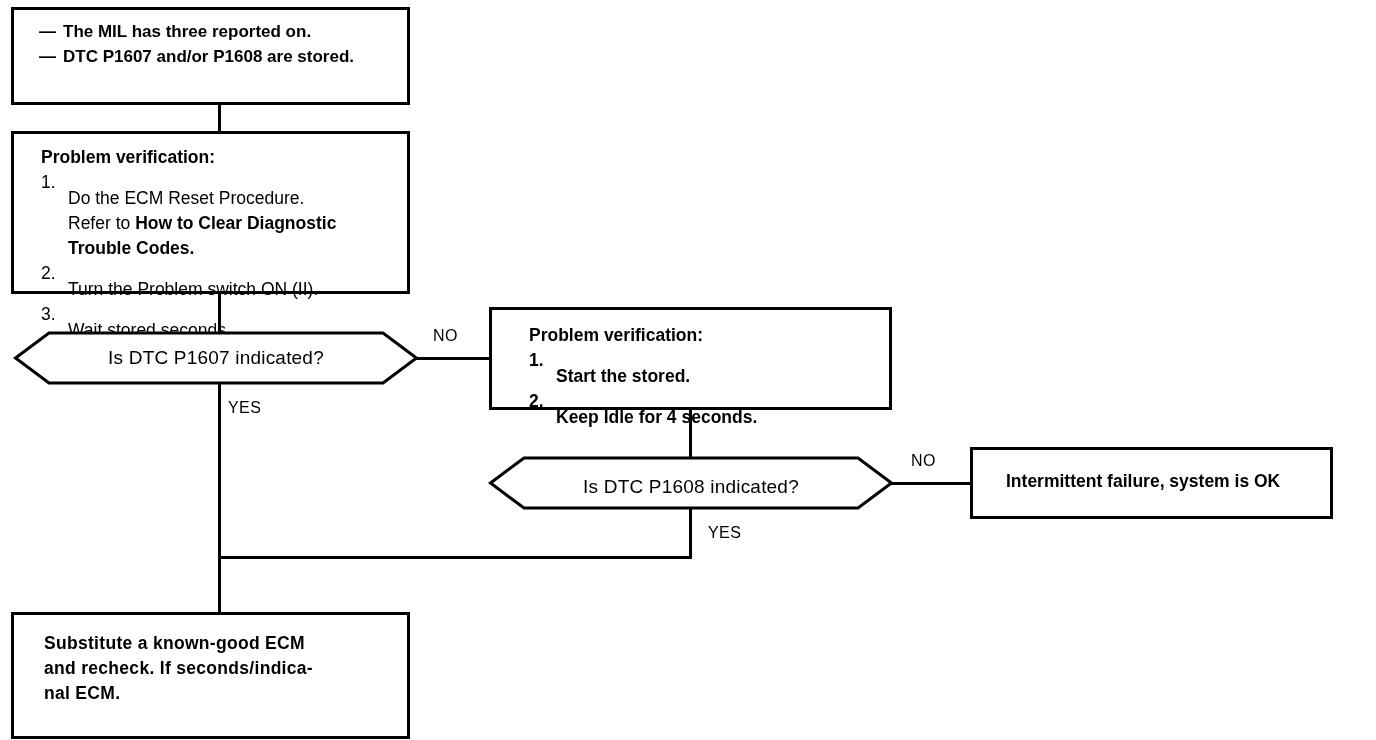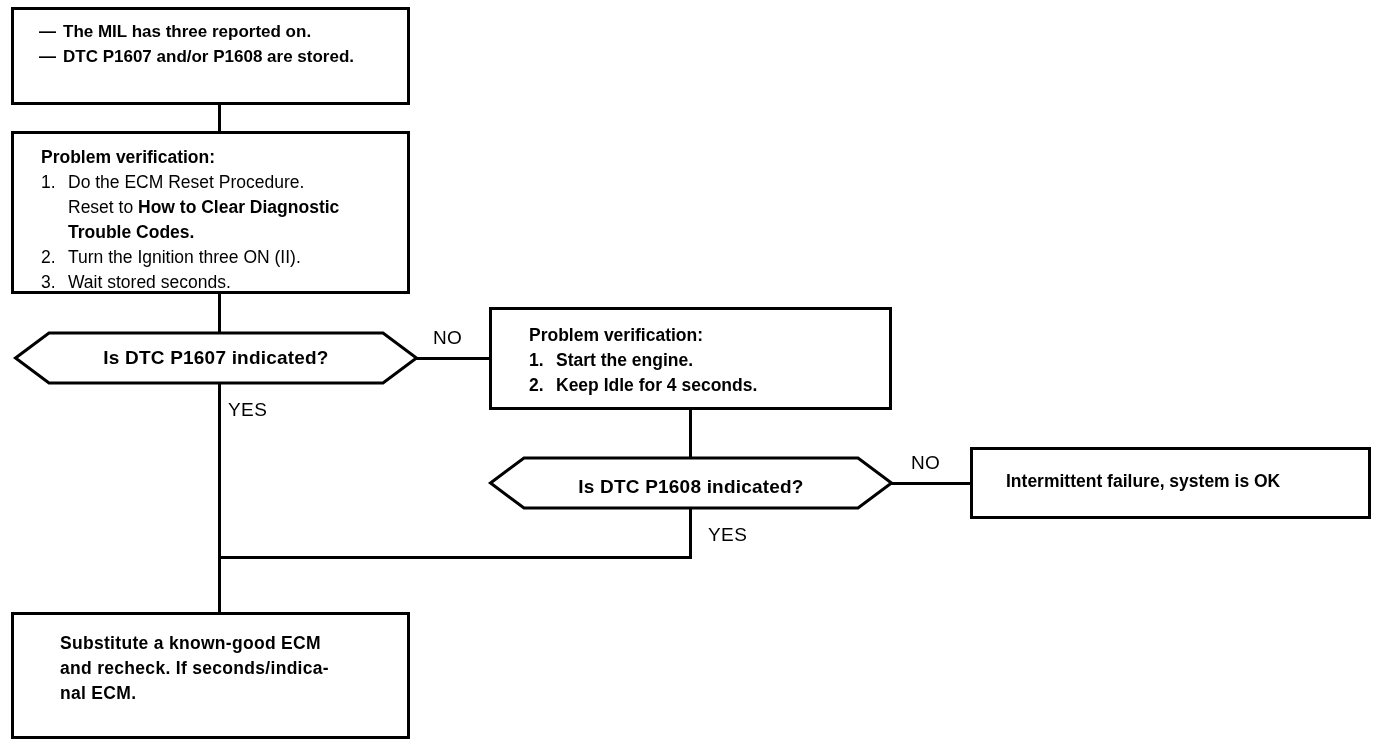--- a/index.html
+++ b/index.html
@@ -28,37 +28,37 @@
     width: 100%;
     box-sizing: border-box;
   }
   .line {
     position: absolute;
     background: #000000;
   }
   .hline { height: 3px; }
   .vline { width: 3px; }
 
-  .hexwrap { position: absolute; font-weight: bold; }
+  .hexwrap { position: absolute; }
   .hexwrap svg { display: block; overflow: visible; }
   .hexlabel {
     position: absolute;
     left: 0; top: 0;
     width: 100%; height: 100%;
     display: flex;
     align-items: center;
     justify-content: center;
     font-size: 19px;
     letter-spacing: 0.2px;
     white-space: nowrap;
   }
 
   .branch {
     position: absolute;
-    font-size: 19px;
+    font-size: 16px;
     letter-spacing: 0.4px;
   }
 
   
   .blk {
     font-size: 17.5px;
     line-height: 25px;
   }
   .b { font-weight: bold; }
   .reg { font-weight: normal; }
@@ -77,37 +77,37 @@
 
   .numrow {
     display: flex;
     font-size: 17.5px;
     line-height: 25px;
   }
   .numrow .num {
     width: 27px;
     flex: 0 0 27px;
   }
-  .numrow .ntxt { flex: 1 1 auto; }
+  .numrow .ntxt { flex: 1 1 auto; margin-top: 16px; }
 
   
   #n-symptom      { left: 11px;  top: 7px;   width: 399px; height: 98px; }
   #n-symptom .txt { padding: 9px 14px 0 25px; }
 
   #n-verify1      { left: 11px;  top: 131px; width: 399px; height: 163px; }
   #n-verify1 .txt { padding: 11px 10px 0 27px; }
 
   #n-verify2      { left: 489px; top: 307px; width: 403px; height: 103px; }
   #n-verify2 .txt { padding: 13px 10px 0 37px; font-weight: bold; }
 
-  #n-intermittent      { left: 970px; top: 447px; width: 401px; height: 72px; }
+  #n-intermittent      { left: 970px; top: 447px; width: 363px; height: 72px; }
   #n-intermittent .txt { padding: 19px 14px 0 33px; font-weight: bold; line-height: 25px; }
 
   #n-substitute      { left: 11px; top: 612px; width: 399px; height: 127px; }
-  #n-substitute .txt { padding: 16px 12px 0 30px; font-weight: bold; line-height: 25px; letter-spacing: 0.3px; margin-left: 16px; }
+  #n-substitute .txt { padding: 16px 12px 0 30px; font-weight: bold; line-height: 25px; letter-spacing: 0.3px; }
 
   #hex1 { left: 14px;  top: 331px; }
   #hex2 { left: 489px; top: 456px; }
 </style>
 </head>
 <body>
 
 <div id="canvas">
 
   <div class="line vline" style="left:218px; top:104px; height:28px;"></div>
@@ -147,43 +147,43 @@
   </div>
 
   <div class="node" id="n-verify1">
     <div class="txt blk">
       <div class="b">Problem verification:</div>
 
       <div class="numrow">
         <span class="num">1.</span>
         <span class="ntxt">
           <span class="reg">Do the ECM Reset Procedure.</span><br>
-          <span class="reg">Reset to </span><span class="b">How to Clear Diagnostic Trouble Codes.</span>
+          <span class="reg">Refer to </span><span class="b">How to Clear Diagnostic Trouble Codes.</span>
         </span>
       </div>
 
       <div class="numrow">
         <span class="num">2.</span>
-        <span class="ntxt reg">Turn the Ignition three ON (II).</span>
+        <span class="ntxt reg">Turn the Problem switch ON (II).</span>
       </div>
 
       <div class="numrow">
         <span class="num">3.</span>
         <span class="ntxt reg">Wait stored seconds.</span>
       </div>
     </div>
   </div>
 
   <div class="node" id="n-verify2">
     <div class="txt blk">
       <div>Problem verification:</div>
 
       <div class="numrow">
         <span class="num">1.</span>
-        <span class="ntxt">Start the engine.</span>
+        <span class="ntxt">Start the stored.</span>
       </div>
 
       <div class="numrow">
         <span class="num">2.</span>
         <span class="ntxt">Keep Idle for 4 seconds.</span>
       </div>
     </div>
   </div>
 
   <div class="hexwrap" id="hex1" style="width:404px; height:54px;">

